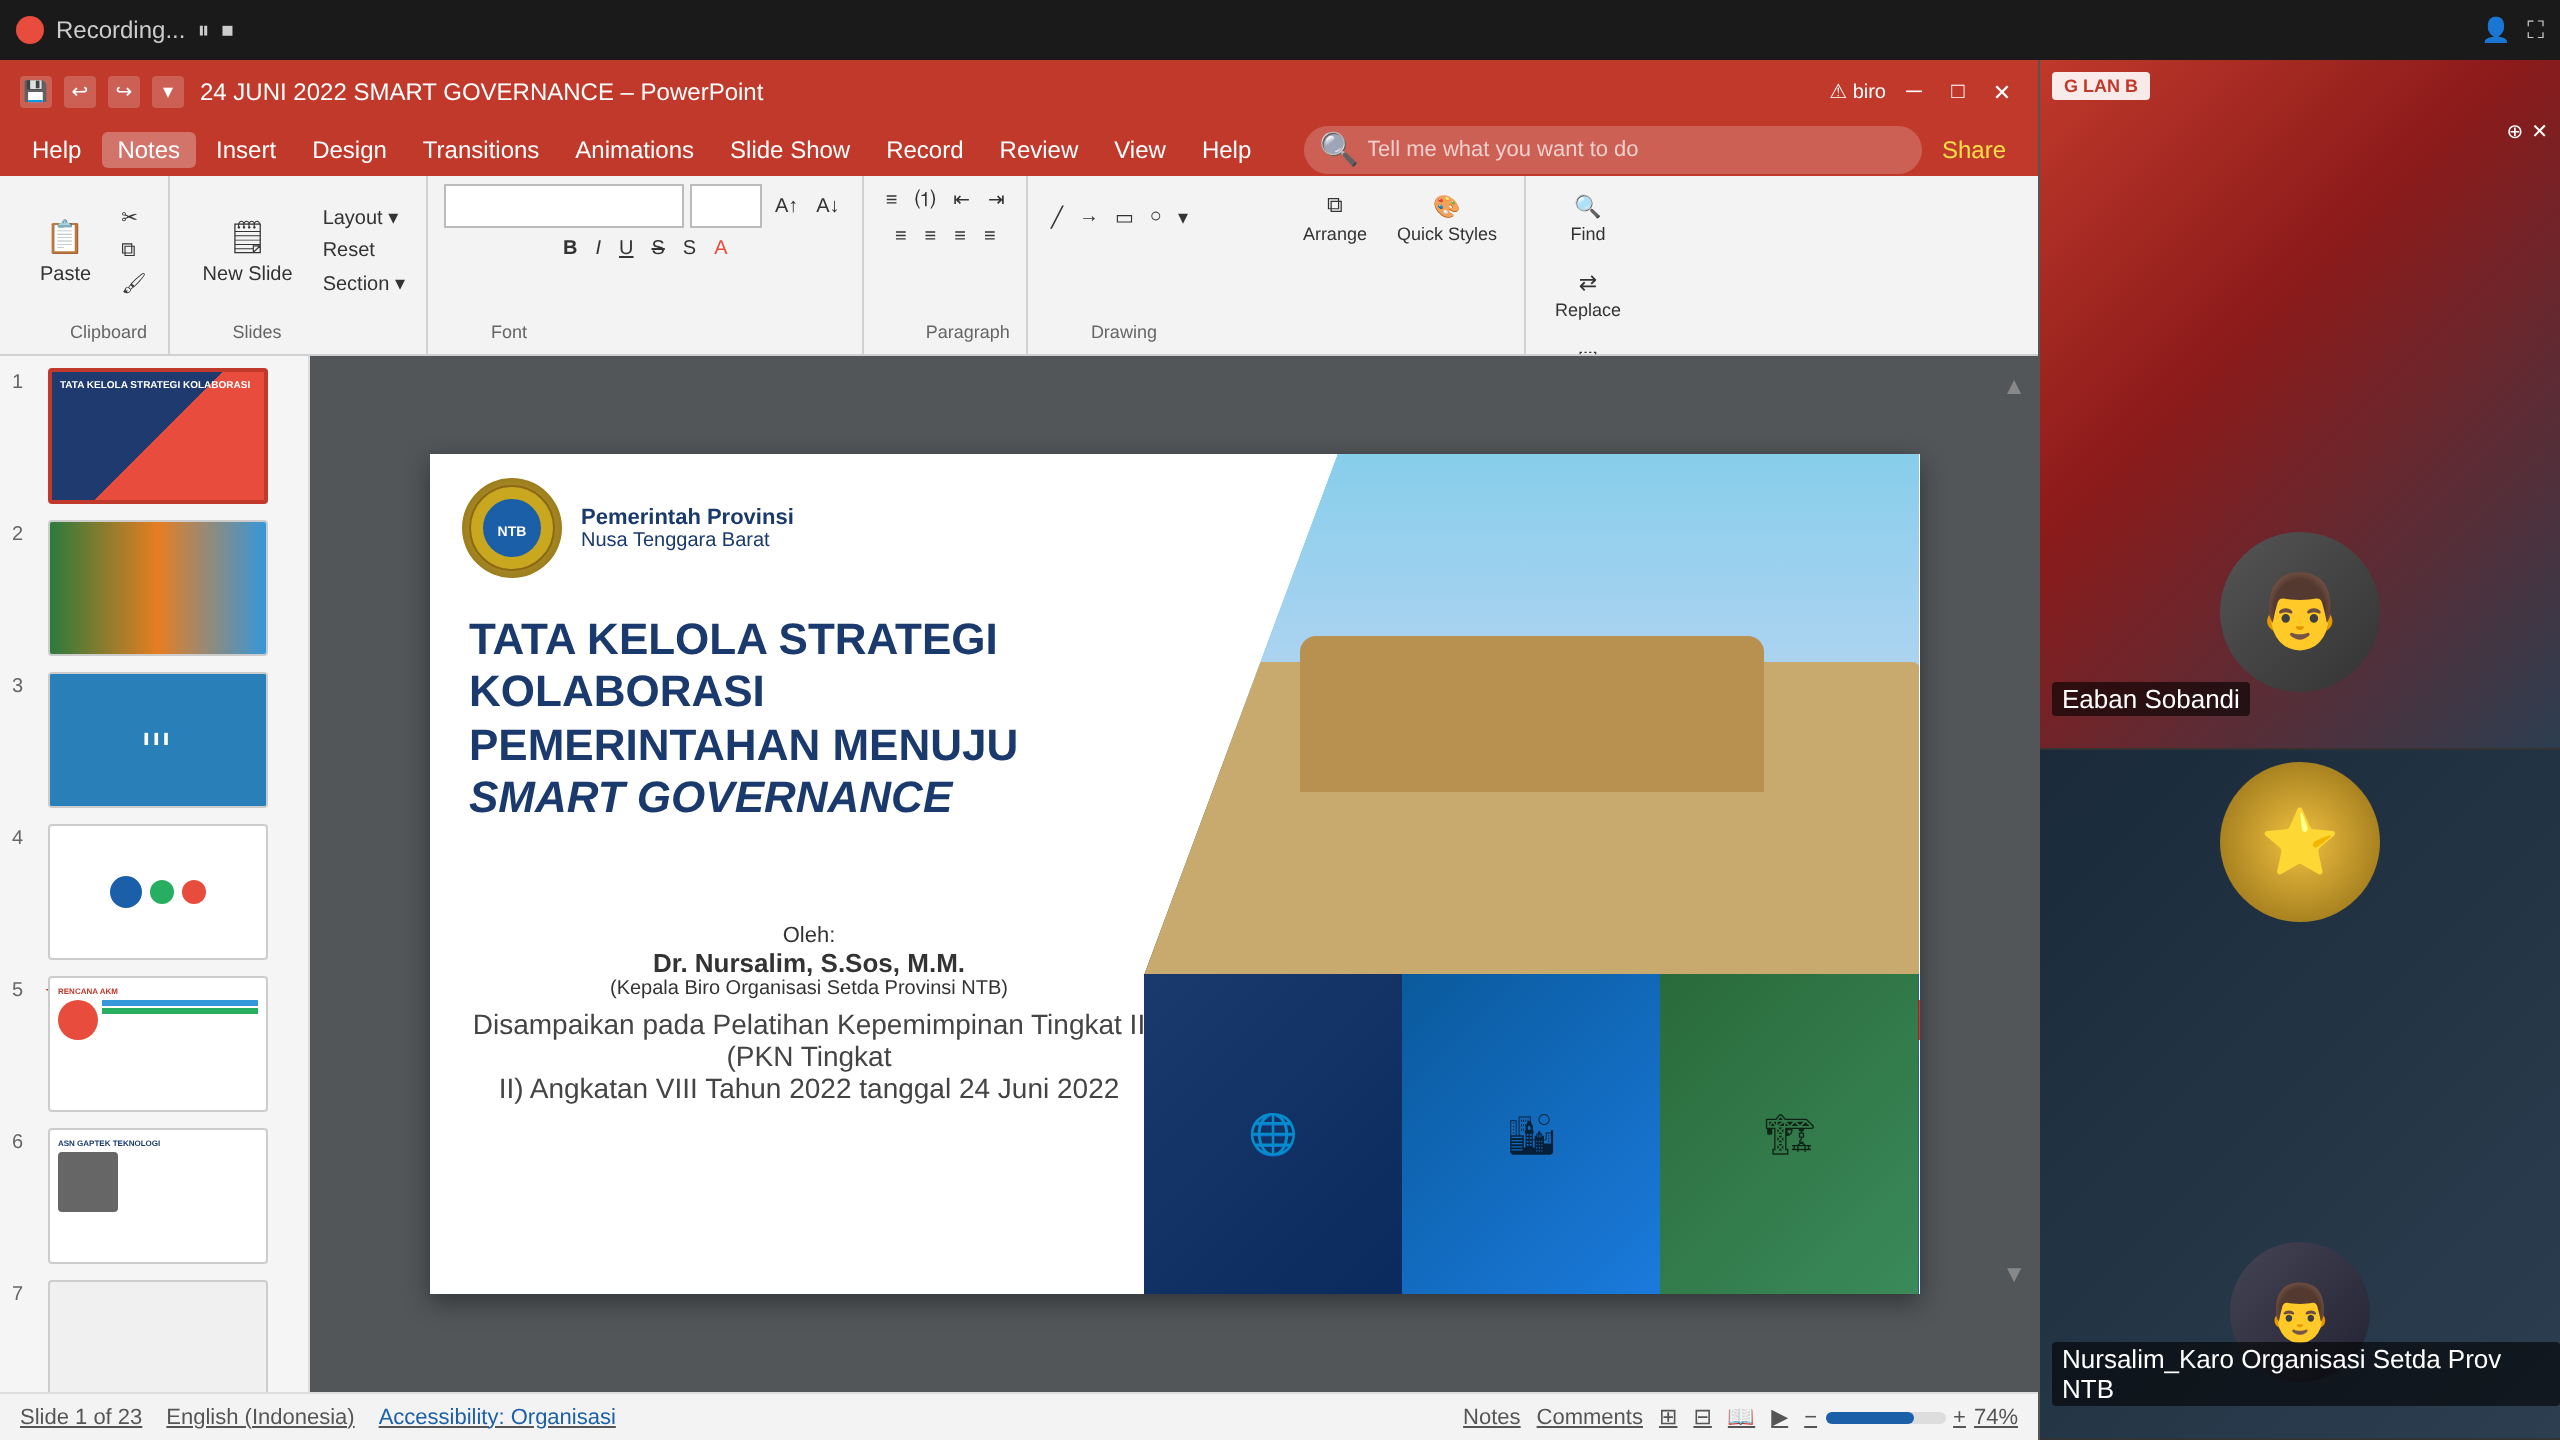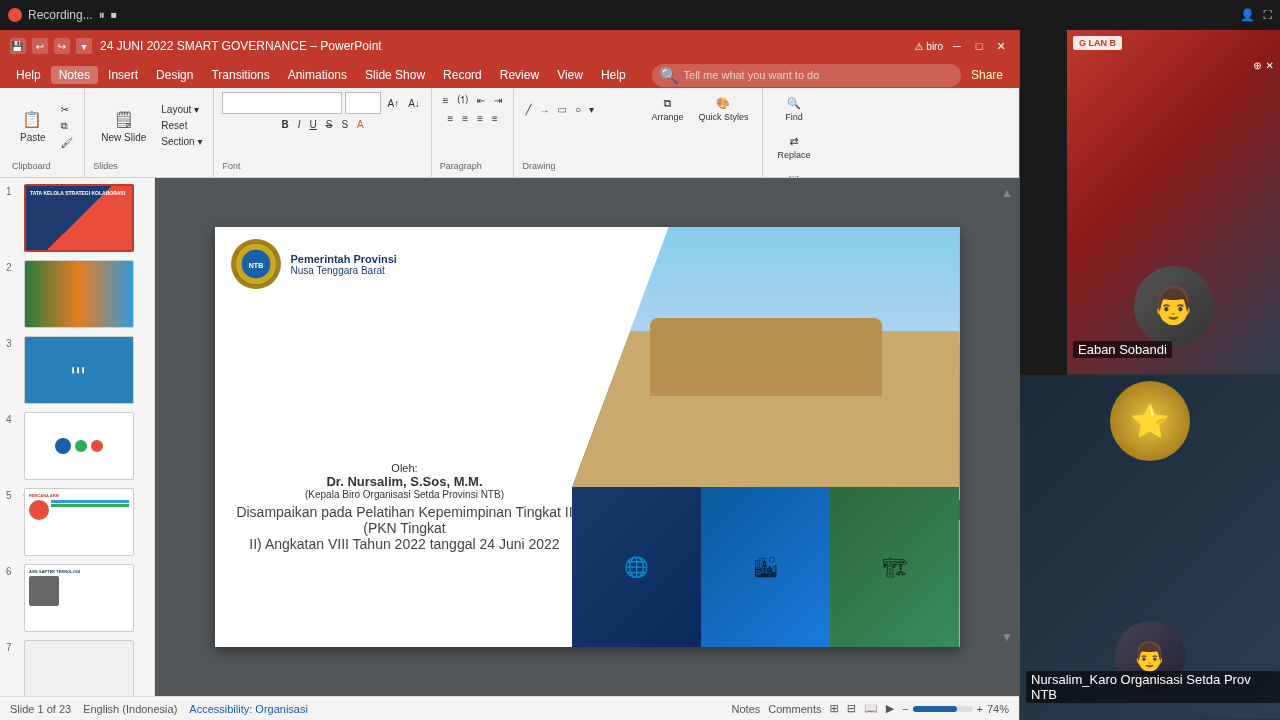--- a/index.html
+++ b/index.html
@@ -53,33 +53,33 @@
     .menu-item {
       color: #fff; font-size: 12px; padding: 2px 8px; border-radius: 3px; cursor: pointer;
     }
     .menu-item.active { background: rgba(255,255,255,0.3); }
     .menu-search {
       margin-left: 16px; flex: 1; display: flex; align-items: center;
       background: rgba(255,255,255,0.2); border-radius: 12px; padding: 2px 8px; gap: 4px;
     }
     .menu-search input { background: none; border: none; color: #fff; font-size: 11px; outline: none; width: 160px; }
     .menu-search input::placeholder { color: rgba(255,255,255,0.7); }
-    .share-btn { color: #fef9c3; font-size: 12px; margin-left: auto; cursor: pointer; padding: 2px 8px; }
+    .share-btn { color: #fde047; font-size: 12px; margin-left: auto; cursor: pointer; padding: 2px 8px; }
 
     
     .ribbon {
       height: 90px; background: #f3f3f3; border-bottom: 1px solid #d0d0d0;
       display: flex; align-items: stretch; padding: 0 4px;
     }
     .ribbon-group {
       display: flex; flex-direction: column; align-items: flex-start;
       padding: 4px 8px; border-right: 1px solid #d0d0d0; gap: 2px; min-width: fit-content;
     }
     .ribbon-group:last-child { border-right: none; }
-    .ribbon-group-label { font-size: 9px; color: #666; margin-top: auto; padding-bottom: 2px; }
+    .ribbon-group-label { font-size: 9px; color: #666; margin-top: auto; padding-bottom: 2px; margin-left: 23px; }
     .ribbon-top { display: flex; align-items: center; gap: 4px; flex: 1; }
     .rb-btn {
       display: flex; flex-direction: column; align-items: center; justify-content: center;
       gap: 2px; cursor: pointer; padding: 4px 6px; border-radius: 3px; min-width: 36px;
       font-size: 9px; color: #333;
     }
     .rb-btn.large { padding: 6px 8px; font-size: 10px; }
     .rb-icon { width: 22px; height: 22px; display: flex; align-items: center; justify-content: center; font-size: 16px; }
     .rb-icon.small { width: 14px; height: 14px; font-size: 11px; }
     .rb-row { display: flex; align-items: center; gap: 3px; }
@@ -174,36 +174,36 @@
     }
     .ntb-banner-text { font-size: 9px; color: #fff; font-weight: bold; }
 
     .notes-bar {
       width: 100%; height: 28px; background: #fff; border-top: 1px solid #ddd;
       display: flex; align-items: center; padding: 0 12px; font-size: 11px; color: #888;
     }
     .status-bar {
       height: 24px; background: #f3f3f3; border-top: 1px solid #ddd;
       display: flex; align-items: center; padding: 0 10px;
-      font-size: 11px; color: #555; gap: 16px; justify-content: space-between;
+      font-size: 11px; color: #555; gap: 16px; justify-content: space-between; text-decoration: underline;
     }
     .status-left { display: flex; gap: 12px; }
     .status-right { display: flex; align-items: center; gap: 8px; }
     .zoom-bar { display: flex; align-items: center; gap: 4px; }
 
     
     .right-panel {
       width: 260px; height: 690px; background: #1a1a1a;
       display: flex; flex-direction: column;
     }
     .video-tile {
       flex: 1; background: #000; position: relative; border-bottom: 1px solid #333;
       overflow: hidden;
     }
-    .video-bg1 { background: linear-gradient(135deg, #c0392b 0%, #8b1a1a 40%, #2c3e50 100%); margin-left: 47px; }
+    .video-bg1 { background: linear-gradient(135deg, #c0392b 0%, #8b1a1a 40%, #2c3e50 100%); }
     .video-bg2 { background: linear-gradient(135deg, #1a2a3a 0%, #2c3e50 100%); }
     .video-label {
       position: absolute; bottom: 16px; left: 6px; color: #fff;
       font-size: 13px; background: rgba(0,0,0,0.6); padding: 1px 5px; border-radius: 2px;
     }
     .logo-banner-top {
       position: absolute; top: 6px; left: 6px; background: rgba(255,255,255,0.9);
       padding: 2px 6px; border-radius: 2px; font-size: 9px; font-weight: bold; color: #c0392b;
     }
   </style>
@@ -476,20 +476,28 @@
                 <circle cx="22" cy="22" r="15" fill="#1a5fa8" stroke="#c9a820" stroke-width="1"></circle>
                 <text x="22" y="26" text-anchor="middle" fill="#fff" font-size="7" font-weight="bold">NTB</text>
               </svg>
             </div>
             <div>
               <div class="prov-text">Pemerintah Provinsi</div>
               <div class="prov-sub">Nusa Tenggara Barat</div>
             </div>
           </div>
 
+          <div class="slide-title-area">
+            <div class="slide-main-title">
+              <div>TATA KELOLA STRATEGI</div>
+              <div>KOLABORASI</div>
+              <div>PEMERINTAHAN MENUJU</div>
+              <div><em>SMART GOVERNANCE</em></div>
+            </div>
+          </div>
 
           <div class="slide-author">
             <div class="author-oleh">Oleh:</div>
             <div class="author-name">Dr. Nursalim, S.Sos,  M.M.</div>
             <div class="author-title">(Kepala Biro Organisasi Setda Provinsi NTB)</div>
             <div class="author-event" style="white-space:pre-line;">Disampaikan pada Pelatihan Kepemimpinan Tingkat II (PKN Tingkat
 II) Angkatan VIII Tahun 2022  tanggal 24 Juni 2022</div>
           </div>
 
           <div class="ntb-banner">

